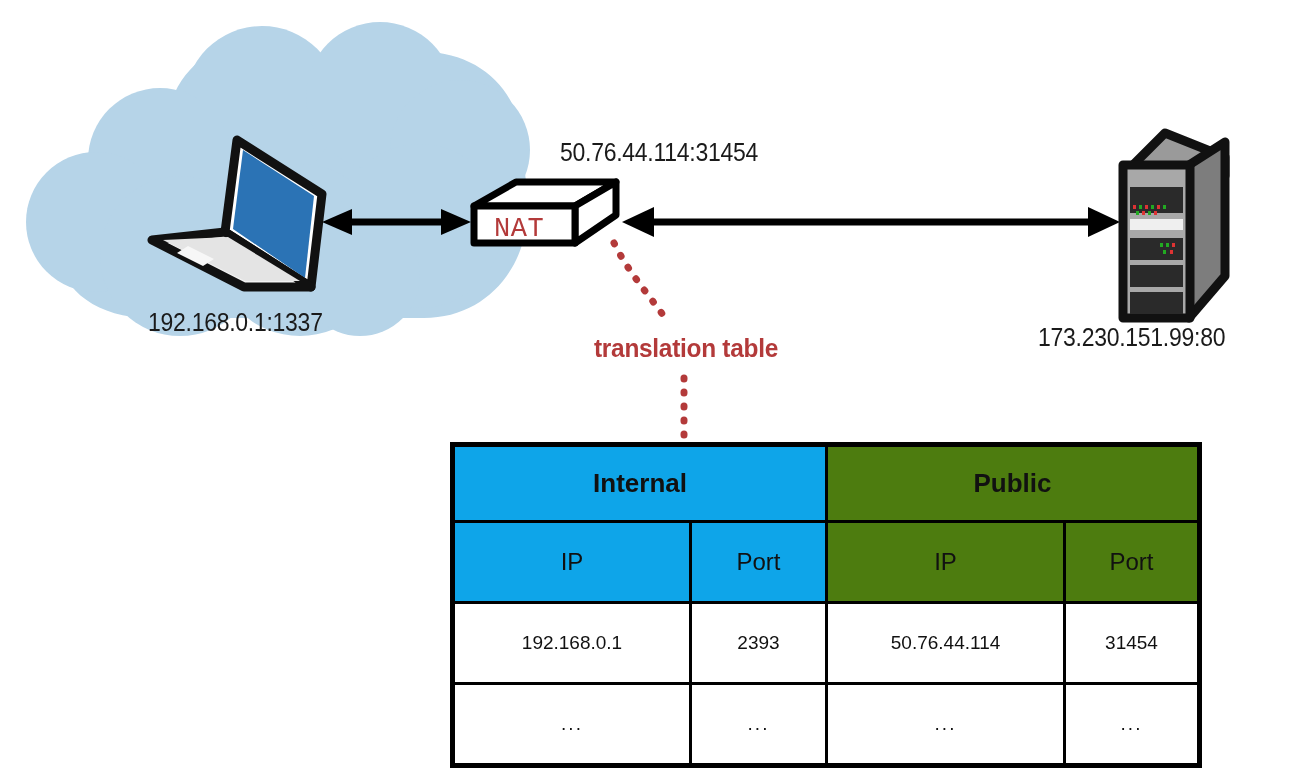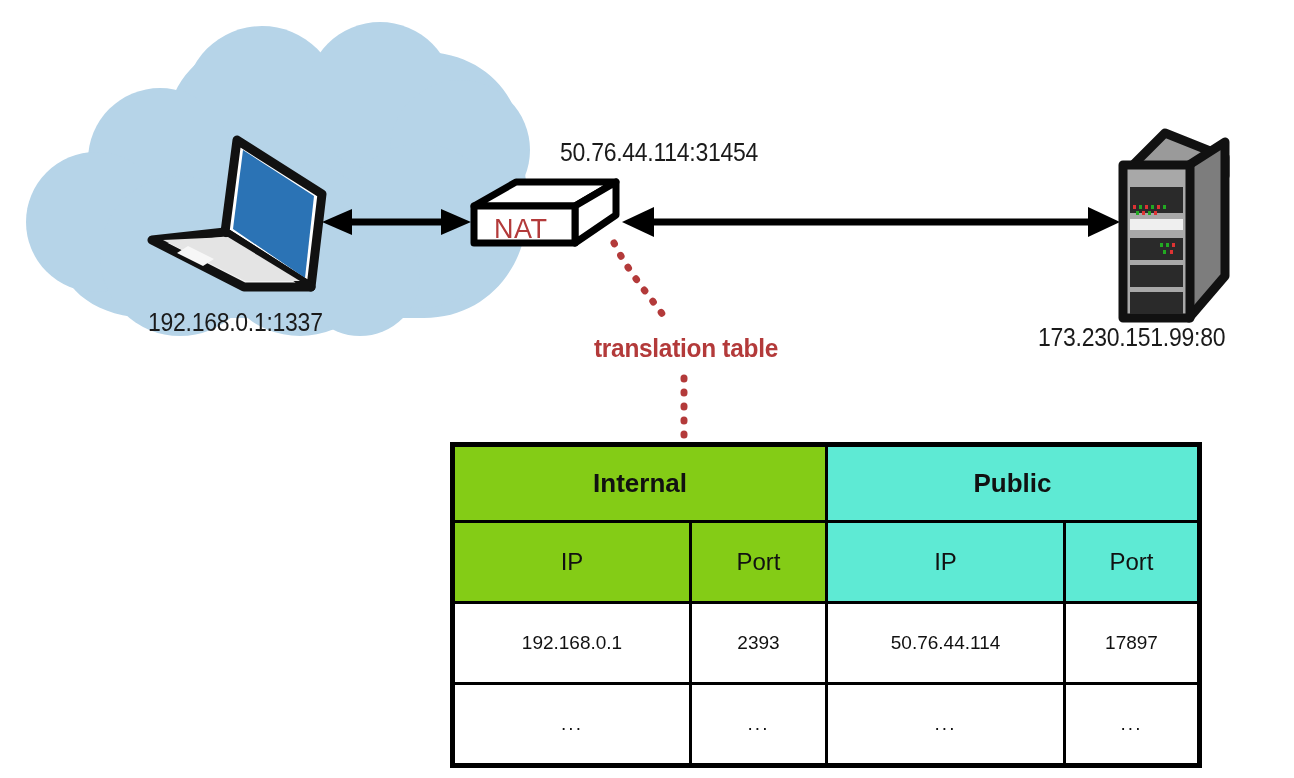--- a/index.html
+++ b/index.html
@@ -64,21 +64,21 @@
     color: #b33a3a;
     transform: scaleX(0.94);
     transform-origin: left top;
   }
   #label-nat-box {
     position: absolute;
     left: 494px;
     top: 214px;
     font-size: 27px;
     color: #b33a3a;
-    font-family: Liberation Sans, sans-serif;
+    font-family: Liberation Mono, monospace;
     letter-spacing: 0.5px;
   }
   
   #translation-table {
     position: absolute;
     left: 450px;
     top: 442px;
     width: 747px;
     height: 306px;
     border-collapse: collapse;
@@ -102,22 +102,22 @@
   }
   #translation-table td.sub {
     height: 78px;
     font-size: 24px;
   }
   #translation-table td.data {
     height: 78px;
     background: #ffffff;
     font-size: 19px;
   }
-  .c-green { background: #84cc16; }
-  .c-blue  { background: #5eead4; margin-left: 30px; }
+  .c-green { background: #0ea5e9; }
+  .c-blue  { background: #4d7c0f; margin-left: 30px; }
   .ellipsis { letter-spacing: 2px; font-size: 26px; }
 </style>
 </head>
 <body>
 
 <div id="stage">
 
   <svg class="svg-layer" viewBox="0 0 1294 778">
 
     <g>
@@ -244,21 +244,21 @@
       <tr>
         <td class="sub c-green">IP</td>
         <td class="sub c-green">Port</td>
         <td class="sub c-blue">IP</td>
         <td class="sub c-blue">Port</td>
       </tr>
       <tr>
         <td class="data">192.168.0.1</td>
         <td class="data">2393</td>
         <td class="data">50.76.44.114</td>
-        <td class="data">17897</td>
+        <td class="data">31454</td>
       </tr>
       <tr>
         <td class="data ellipsis">...</td>
         <td class="data ellipsis">...</td>
         <td class="data ellipsis">...</td>
         <td class="data ellipsis">...</td>
       </tr>
     </tbody>
   </table>
 

